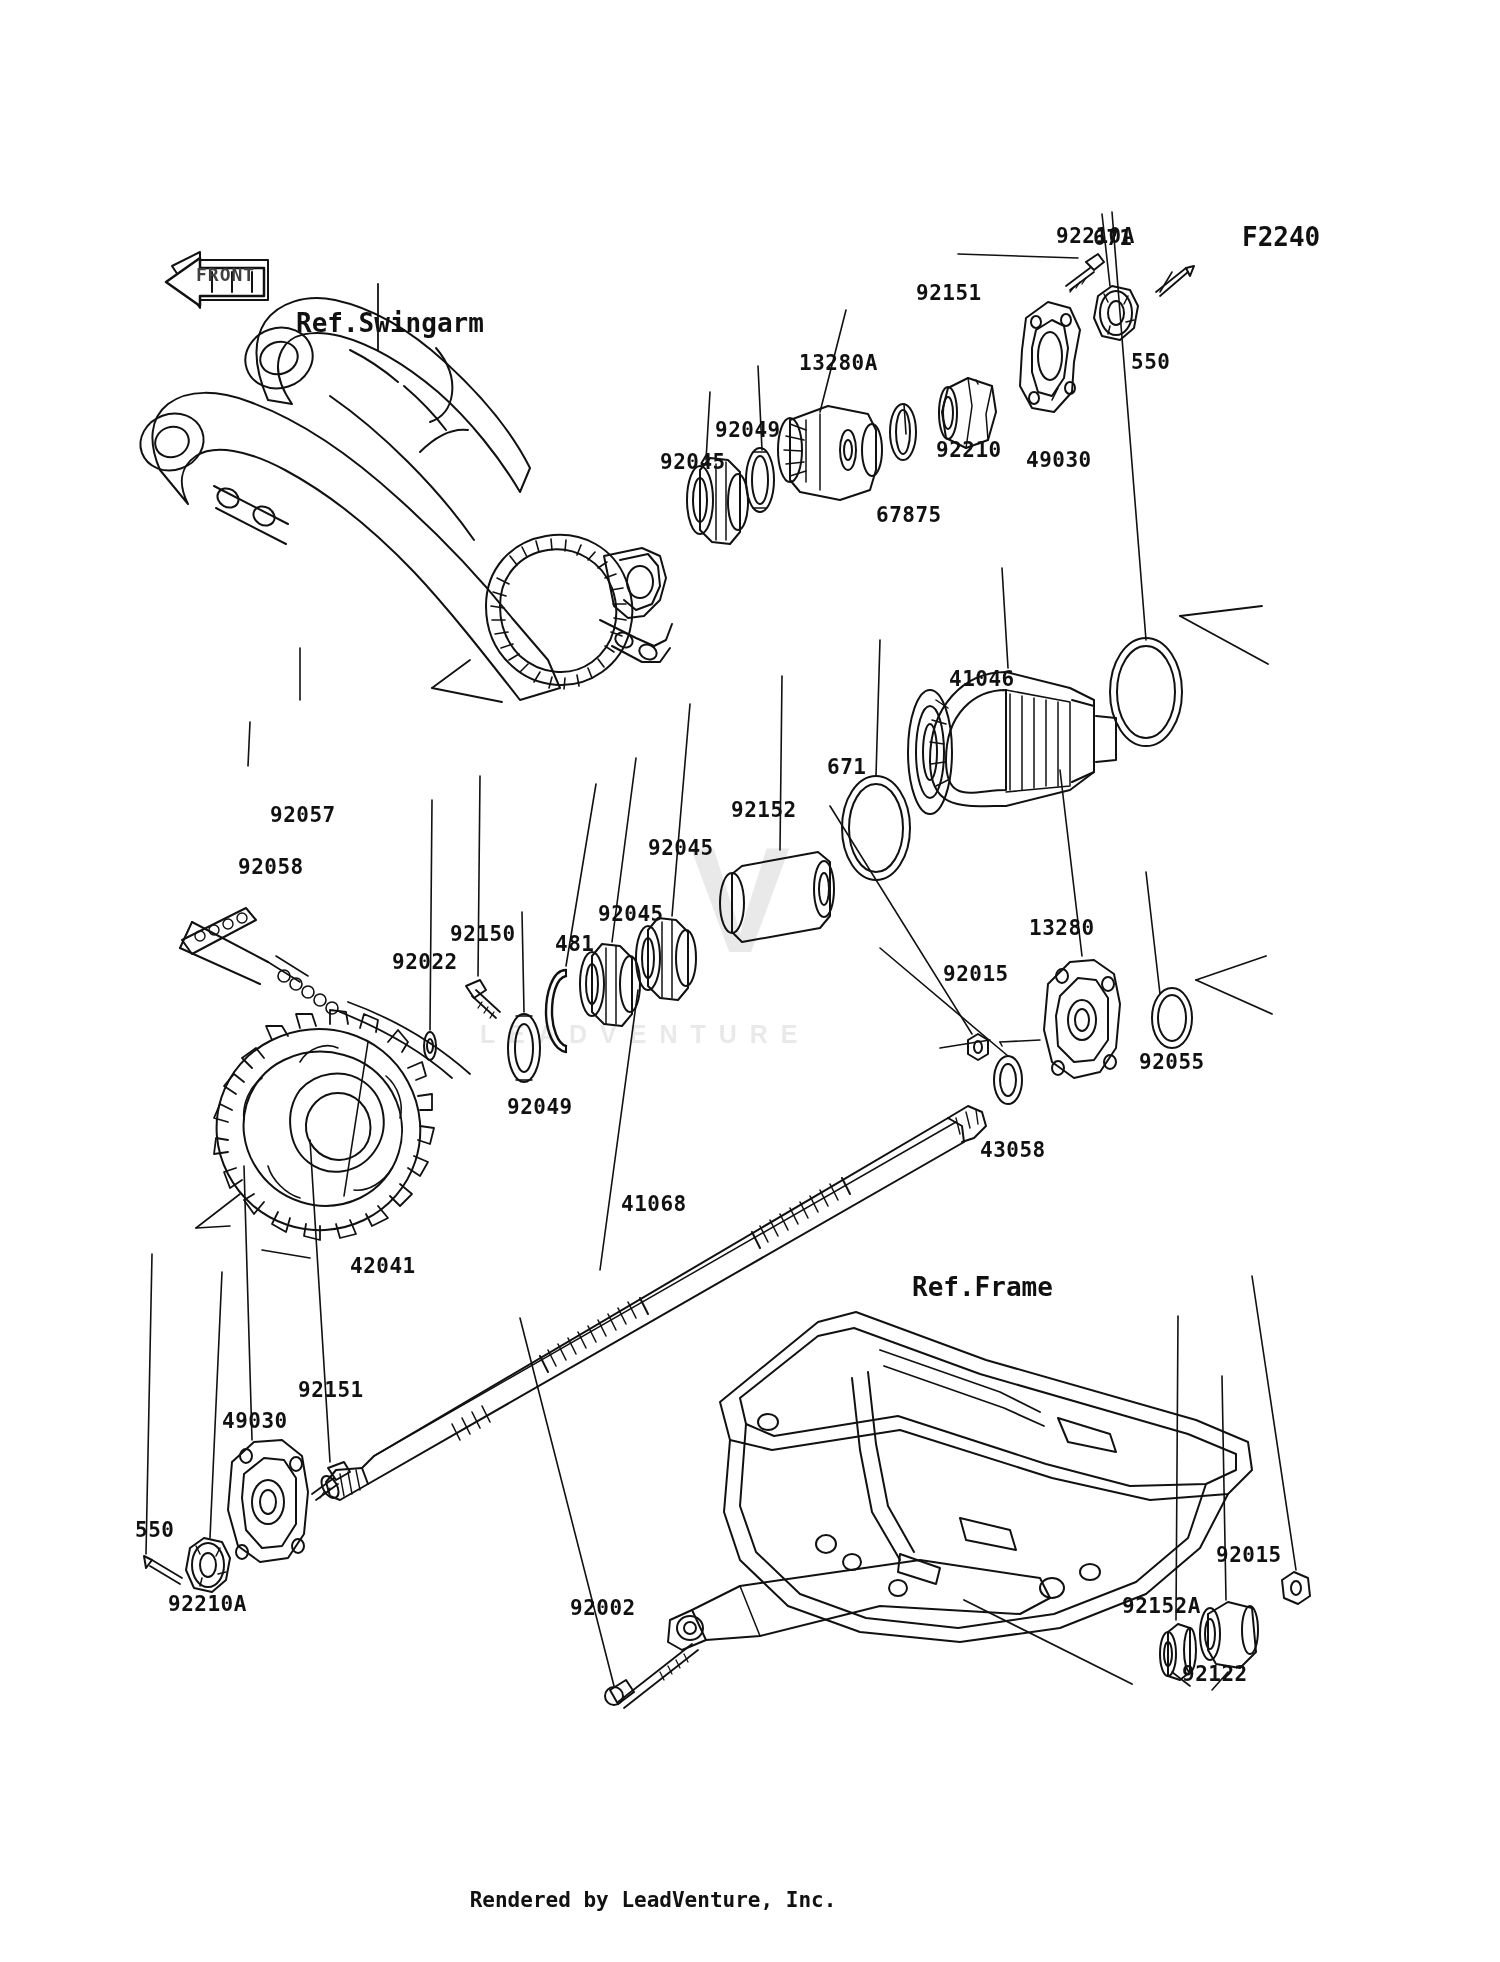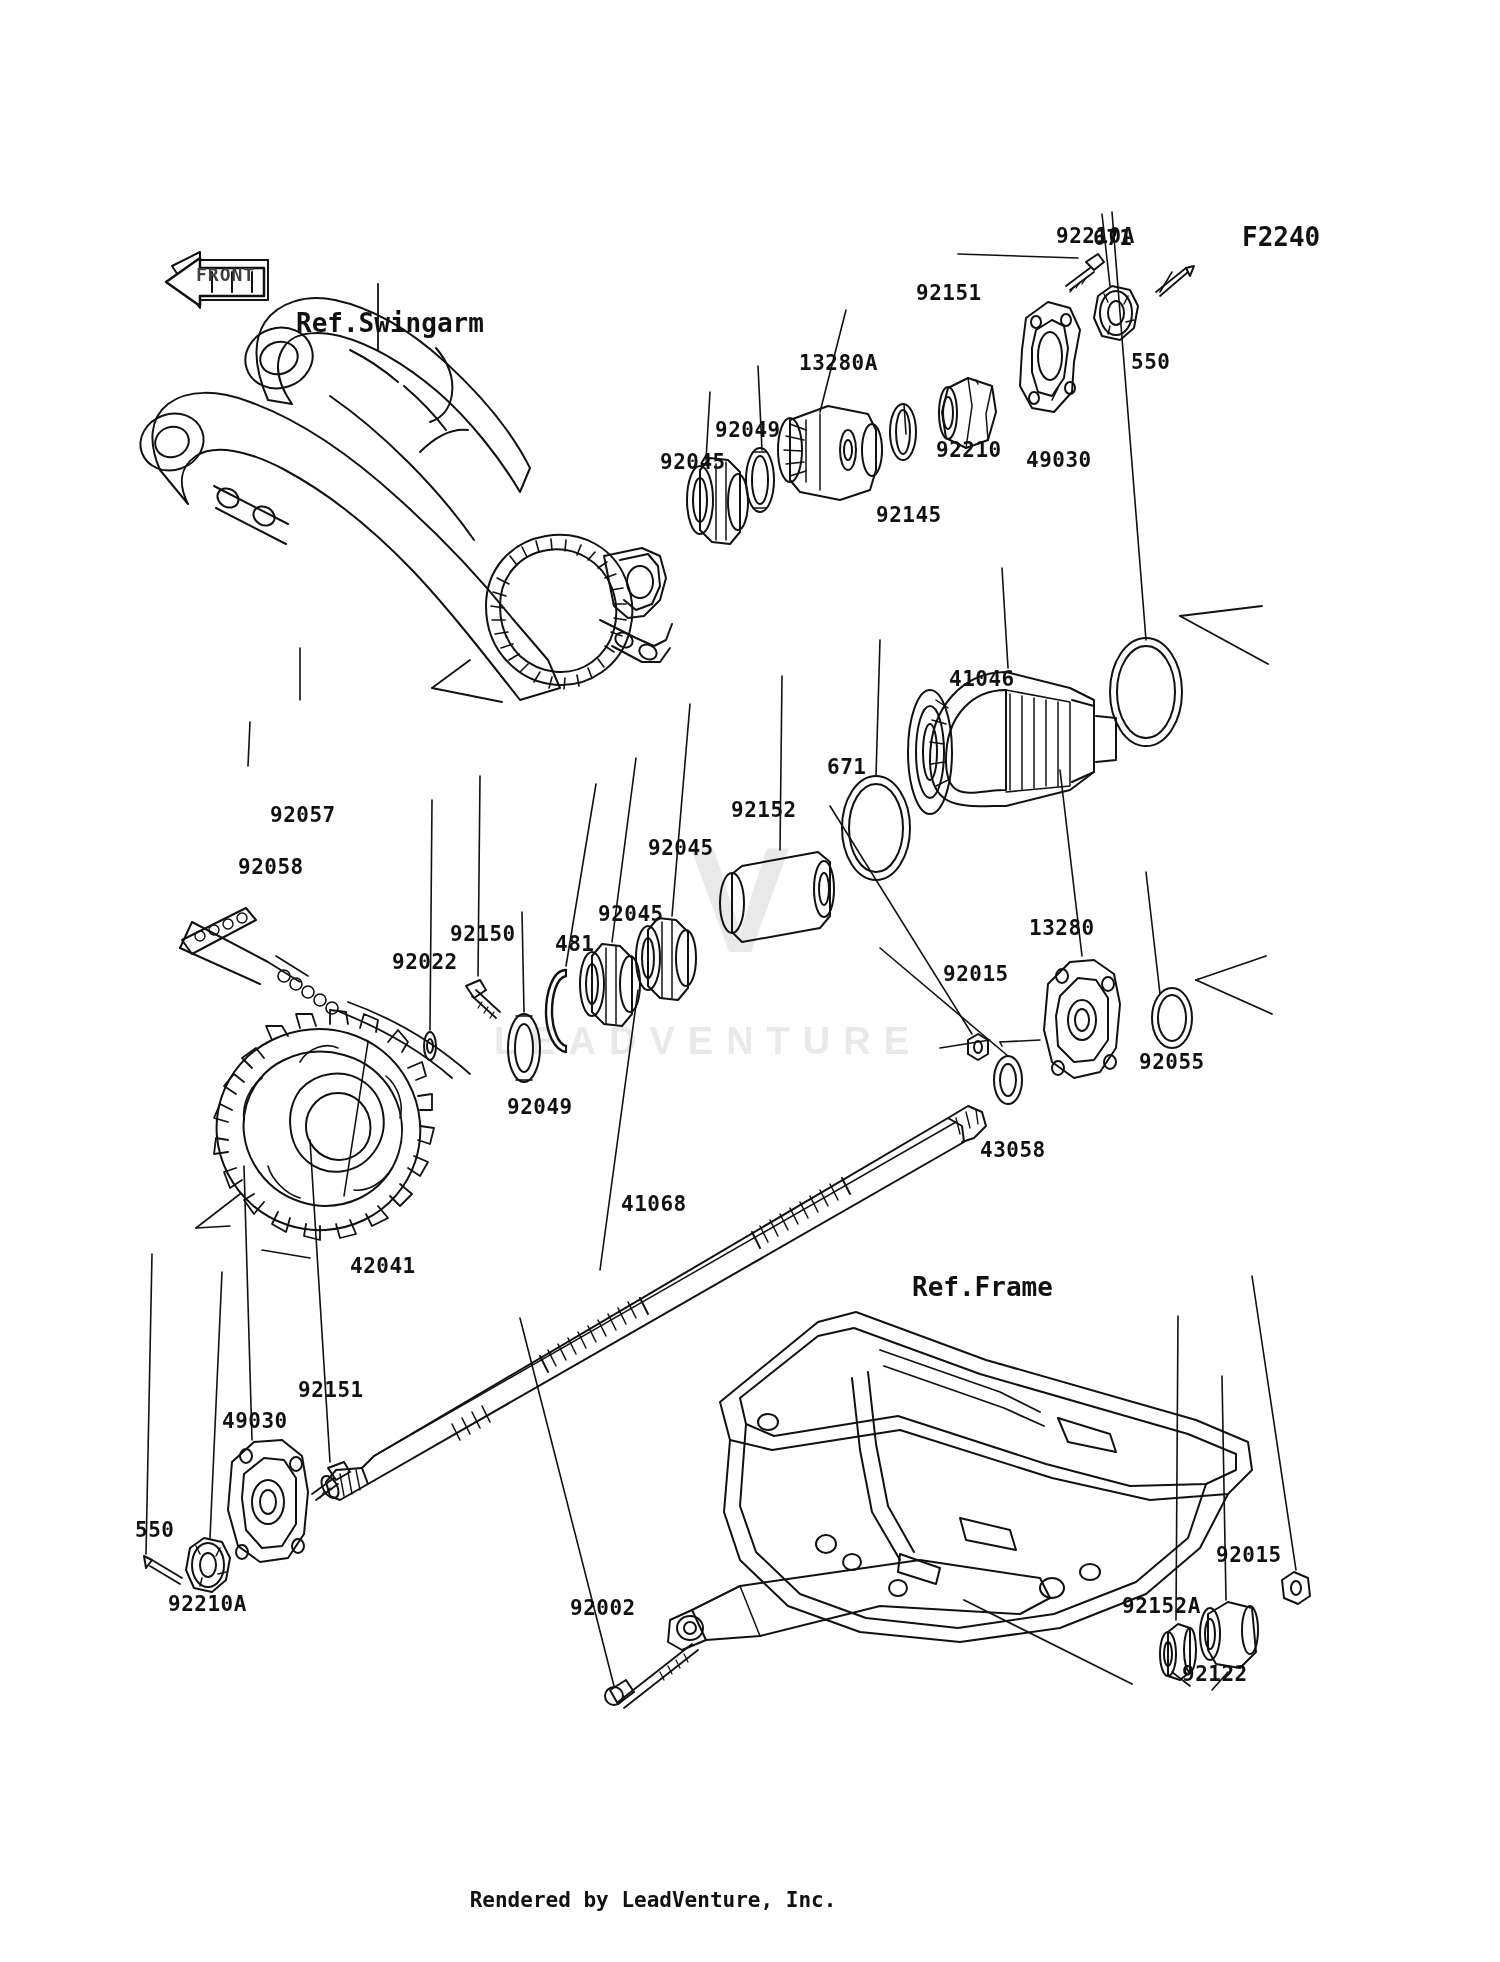--- a/index.html
+++ b/index.html
@@ -47,23 +47,22 @@
     position: absolute;
     color: #e9e9e9;
     font-family: "Liberation Sans", sans-serif;
     font-weight: bold;
     pointer-events: none;
     user-select: none;
   }
   #wm-text {
     left: 480px;
     top: 1020px;
-    font-size: 38px;
+    font-size: 25px;
     letter-spacing: 13px;
-    margin-left: 14px;
   }
   #wm-mark {
     left: 690px;
     top: 840px;
     font-size: 150px;
     letter-spacing: 0px;
     line-height: 0.8;
   }
   #footer {
     position: absolute;
@@ -648,21 +647,21 @@
   <div class="ref" style="left:912px; top:1272px;">Ref.Frame</div>
 
   <div class="lbl" style="left:1056px; top:226px;">92210A</div>
   <div class="lbl" style="left:916px;  top:283px;">92151</div>
   <div class="lbl" style="left:1131px; top:352px;">550</div>
   <div class="lbl" style="left:799px;  top:353px;">13280A</div>
   <div class="lbl" style="left:715px;  top:420px;">92049</div>
   <div class="lbl" style="left:660px;  top:452px;">92045</div>
   <div class="lbl" style="left:936px;  top:440px;">92210</div>
   <div class="lbl" style="left:1026px; top:450px;">49030</div>
-  <div class="lbl" style="left:876px;  top:505px;">92145</div>
+  <div class="lbl" style="left:876px;  top:505px;">67875</div>
   <div class="lbl" style="left:1093px; top:228px;">671</div>
   <div class="lbl" style="left:949px;  top:669px;">41046</div>
   <div class="lbl" style="left:827px;  top:757px;">671</div>
   <div class="lbl" style="left:270px;  top:805px;">92057</div>
   <div class="lbl" style="left:238px;  top:857px;">92058</div>
   <div class="lbl" style="left:731px;  top:800px;">92152</div>
   <div class="lbl" style="left:648px;  top:838px;">92045</div>
   <div class="lbl" style="left:598px;  top:904px;">92045</div>
   <div class="lbl" style="left:555px;  top:934px;">481</div>
   <div class="lbl" style="left:450px;  top:924px;">92150</div>

